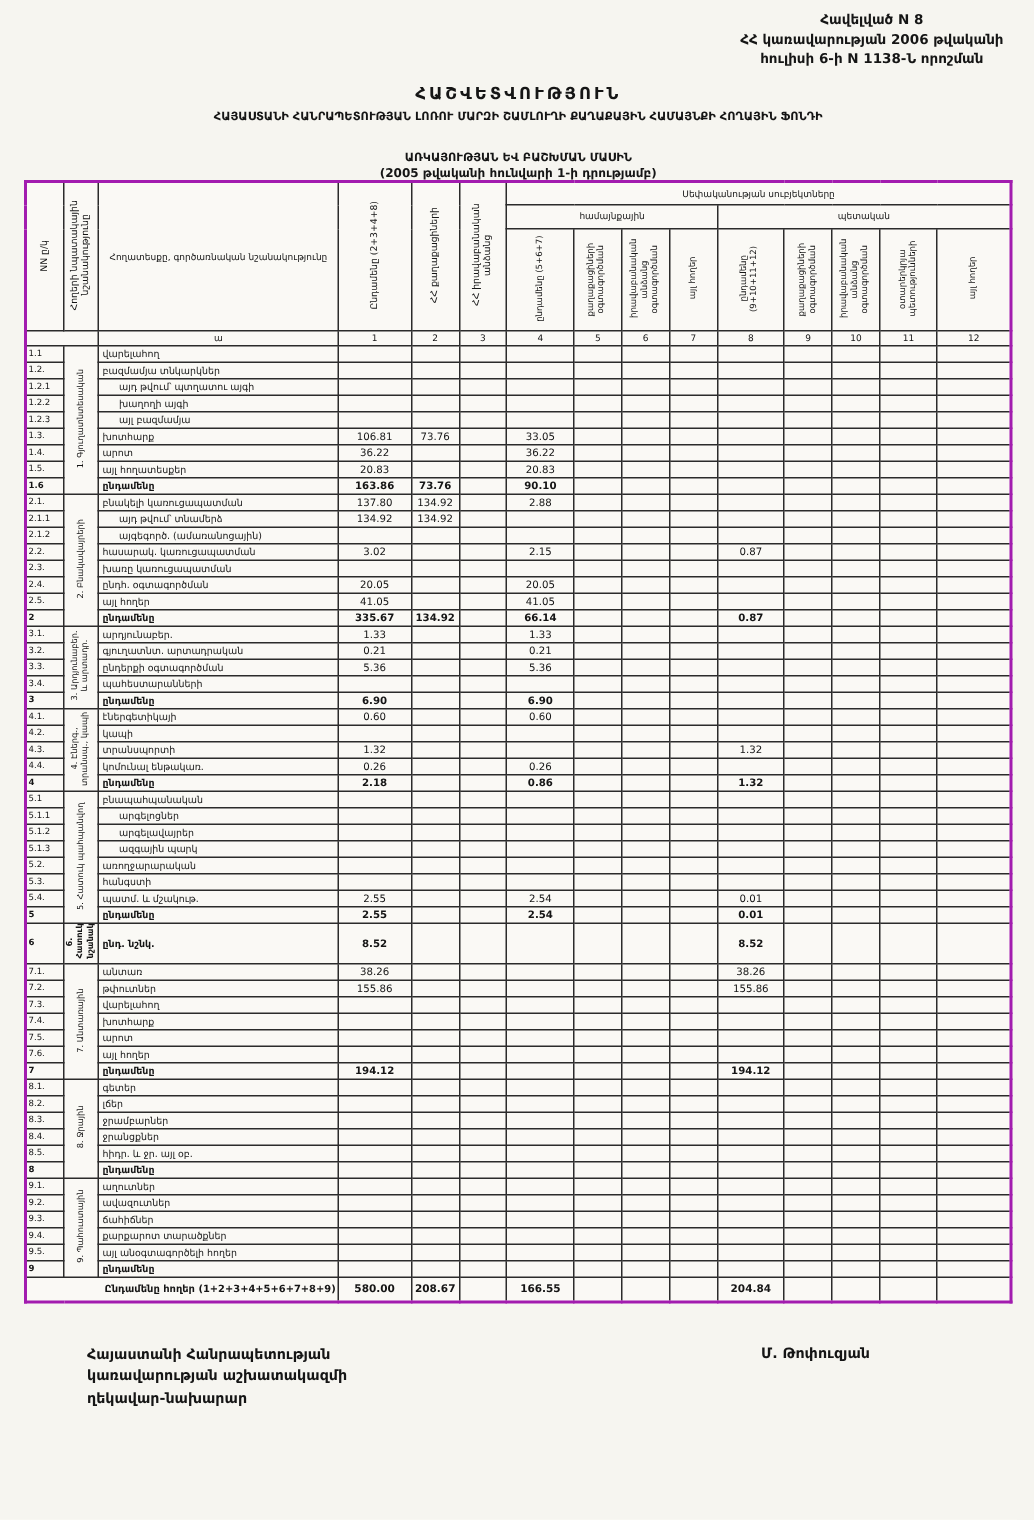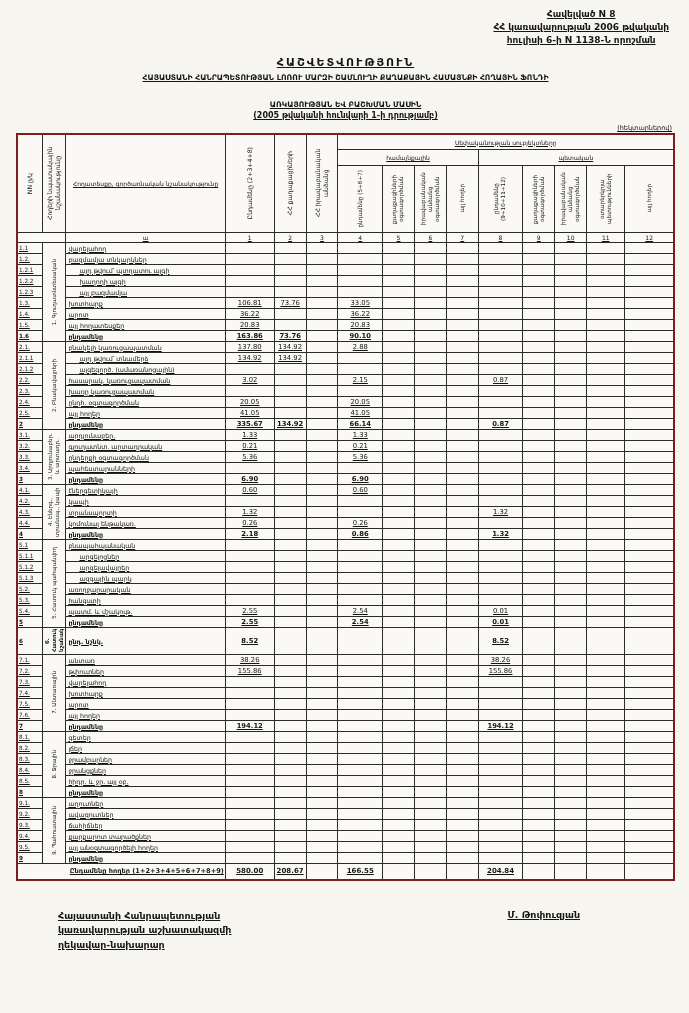--- a/index.html
+++ b/index.html
@@ -4,38 +4,38 @@
 <style>
   * { box-sizing: border-box; }
   html, body { margin: 0; padding: 0; }
   body {
     width: 689px; height: 1013px;
     background: #f6f5f0;
     font-family: "DejaVu Sans", sans-serif;
     color: #151515;
     overflow: hidden;
   }
-  .page { width: 689px; height: 1013px; padding: 8px 14px 4px 16px; position: relative; text-decoration: underline; }
+  .page { width: 689px; height: 1013px; padding: 8px 14px 4px 16px; position: relative; }
 
   
   .appendix { margin-left: auto; width: max-content; text-align: center;
               font-size: 9px; font-weight: bold; line-height: 1.45; margin-right: 6px; }
 
   
   .titles { text-align: center; margin-top: 9px; font-weight: bold; }
   .t1 { font-size: 11px; letter-spacing: 2px; }
   .t2 { font-size: 7.6px; margin-top: 4px; }
   .t3 { font-size: 7.6px; margin-top: 18px; }
   .t4 { font-size: 8px; margin-top: 2px; font-weight: bold; }
 
   .units { font-size: 6.5px; text-align: right; margin: 4px 3px 1px 0; }
 
   
   table.land { width: 659px; border-collapse: collapse; table-layout: fixed;
-               border: 2px solid #7f1d1d; background: #faf9f5; }
+               border: 2px solid #a21caf; background: #faf9f5; }
   .land th, .land td { border: 1px solid #2b2b2b; padding: 0 1px; font-weight: normal; overflow: hidden; }
   .land thead th { font-size: 6px; text-align: center; vertical-align: middle; }
   .band { font-size: 6.4px; height: 15px; }
   .vrow th { height: 64px; vertical-align: middle; }
   .vert { writing-mode: vertical-rl; transform: rotate(180deg); display: inline-block;
           font-size: 5.7px; line-height: 1.25; white-space: normal; max-height: 62px; }
   .hcol-vert { max-height: 96px; font-size: 6.2px; }
   .landtype-h { font-size: 6.2px; white-space: normal; }
   .letters th { height: 10px; font-size: 6.5px; }
 
@@ -68,21 +68,20 @@
     <div>հուլիսի 6-ի N 1138-Ն որոշման</div>
   </div>
 
   <div class="titles">
     <div class="t1">ՀԱՇՎԵՏՎՈՒԹՅՈՒՆ</div>
     <div class="t2">ՀԱՅԱՍՏԱՆԻ ՀԱՆՐԱՊԵՏՈՒԹՅԱՆ ԼՈՌՈՒ ՄԱՐԶԻ ՇԱՄԼՈՒՂԻ ՔԱՂԱՔԱՅԻՆ ՀԱՄԱՅՆՔԻ ՀՈՂԱՅԻՆ ՖՈՆԴԻ</div>
     <div class="t3">ԱՌԿԱՅՈՒԹՅԱՆ ԵՎ ԲԱՇԽՄԱՆ ՄԱՍԻՆ</div>
     <div class="t4">(2005 թվականի հունվարի 1-ի դրությամբ)</div>
   </div>
 
-  <div class="units">(հեկտարներով)</div>
 
   <table class="land">
     <colgroup>
       <col style="width:24px">
         <col style="width:22px">
         <col style="width:150px">
       <col style="width:46px">
         <col style="width:30px">
         <col style="width:30px">
       <col style="width:42px">

